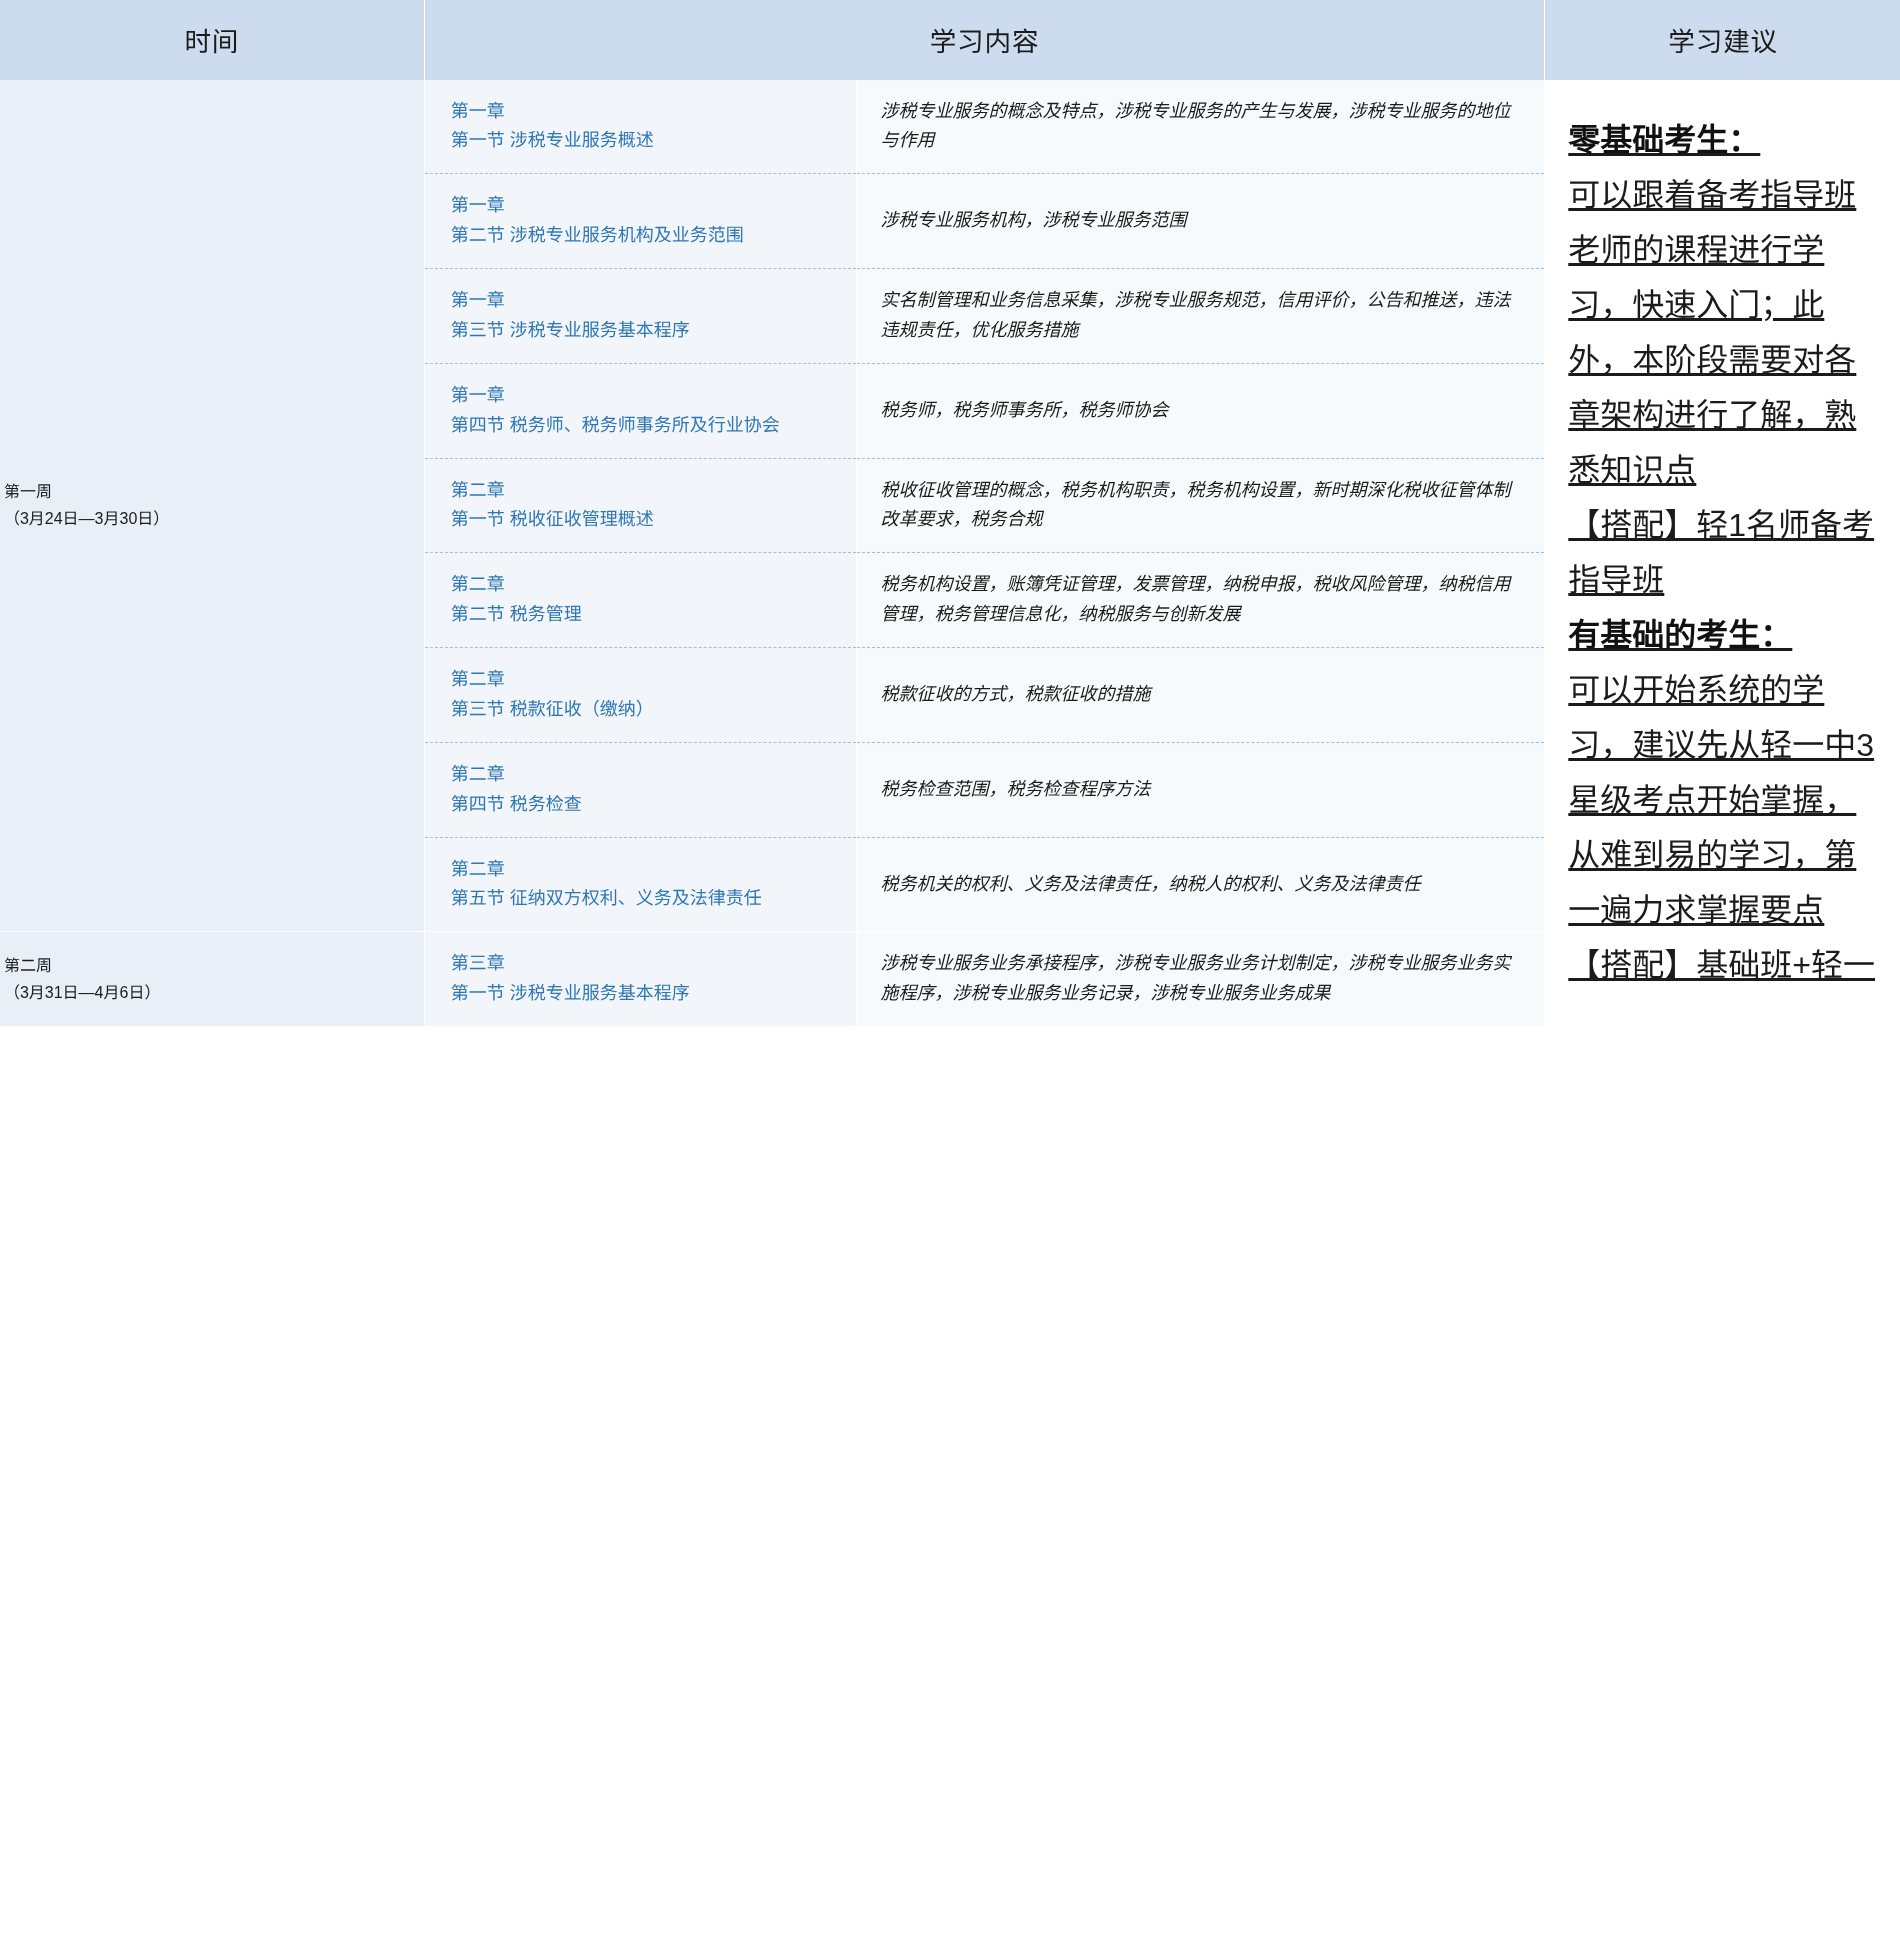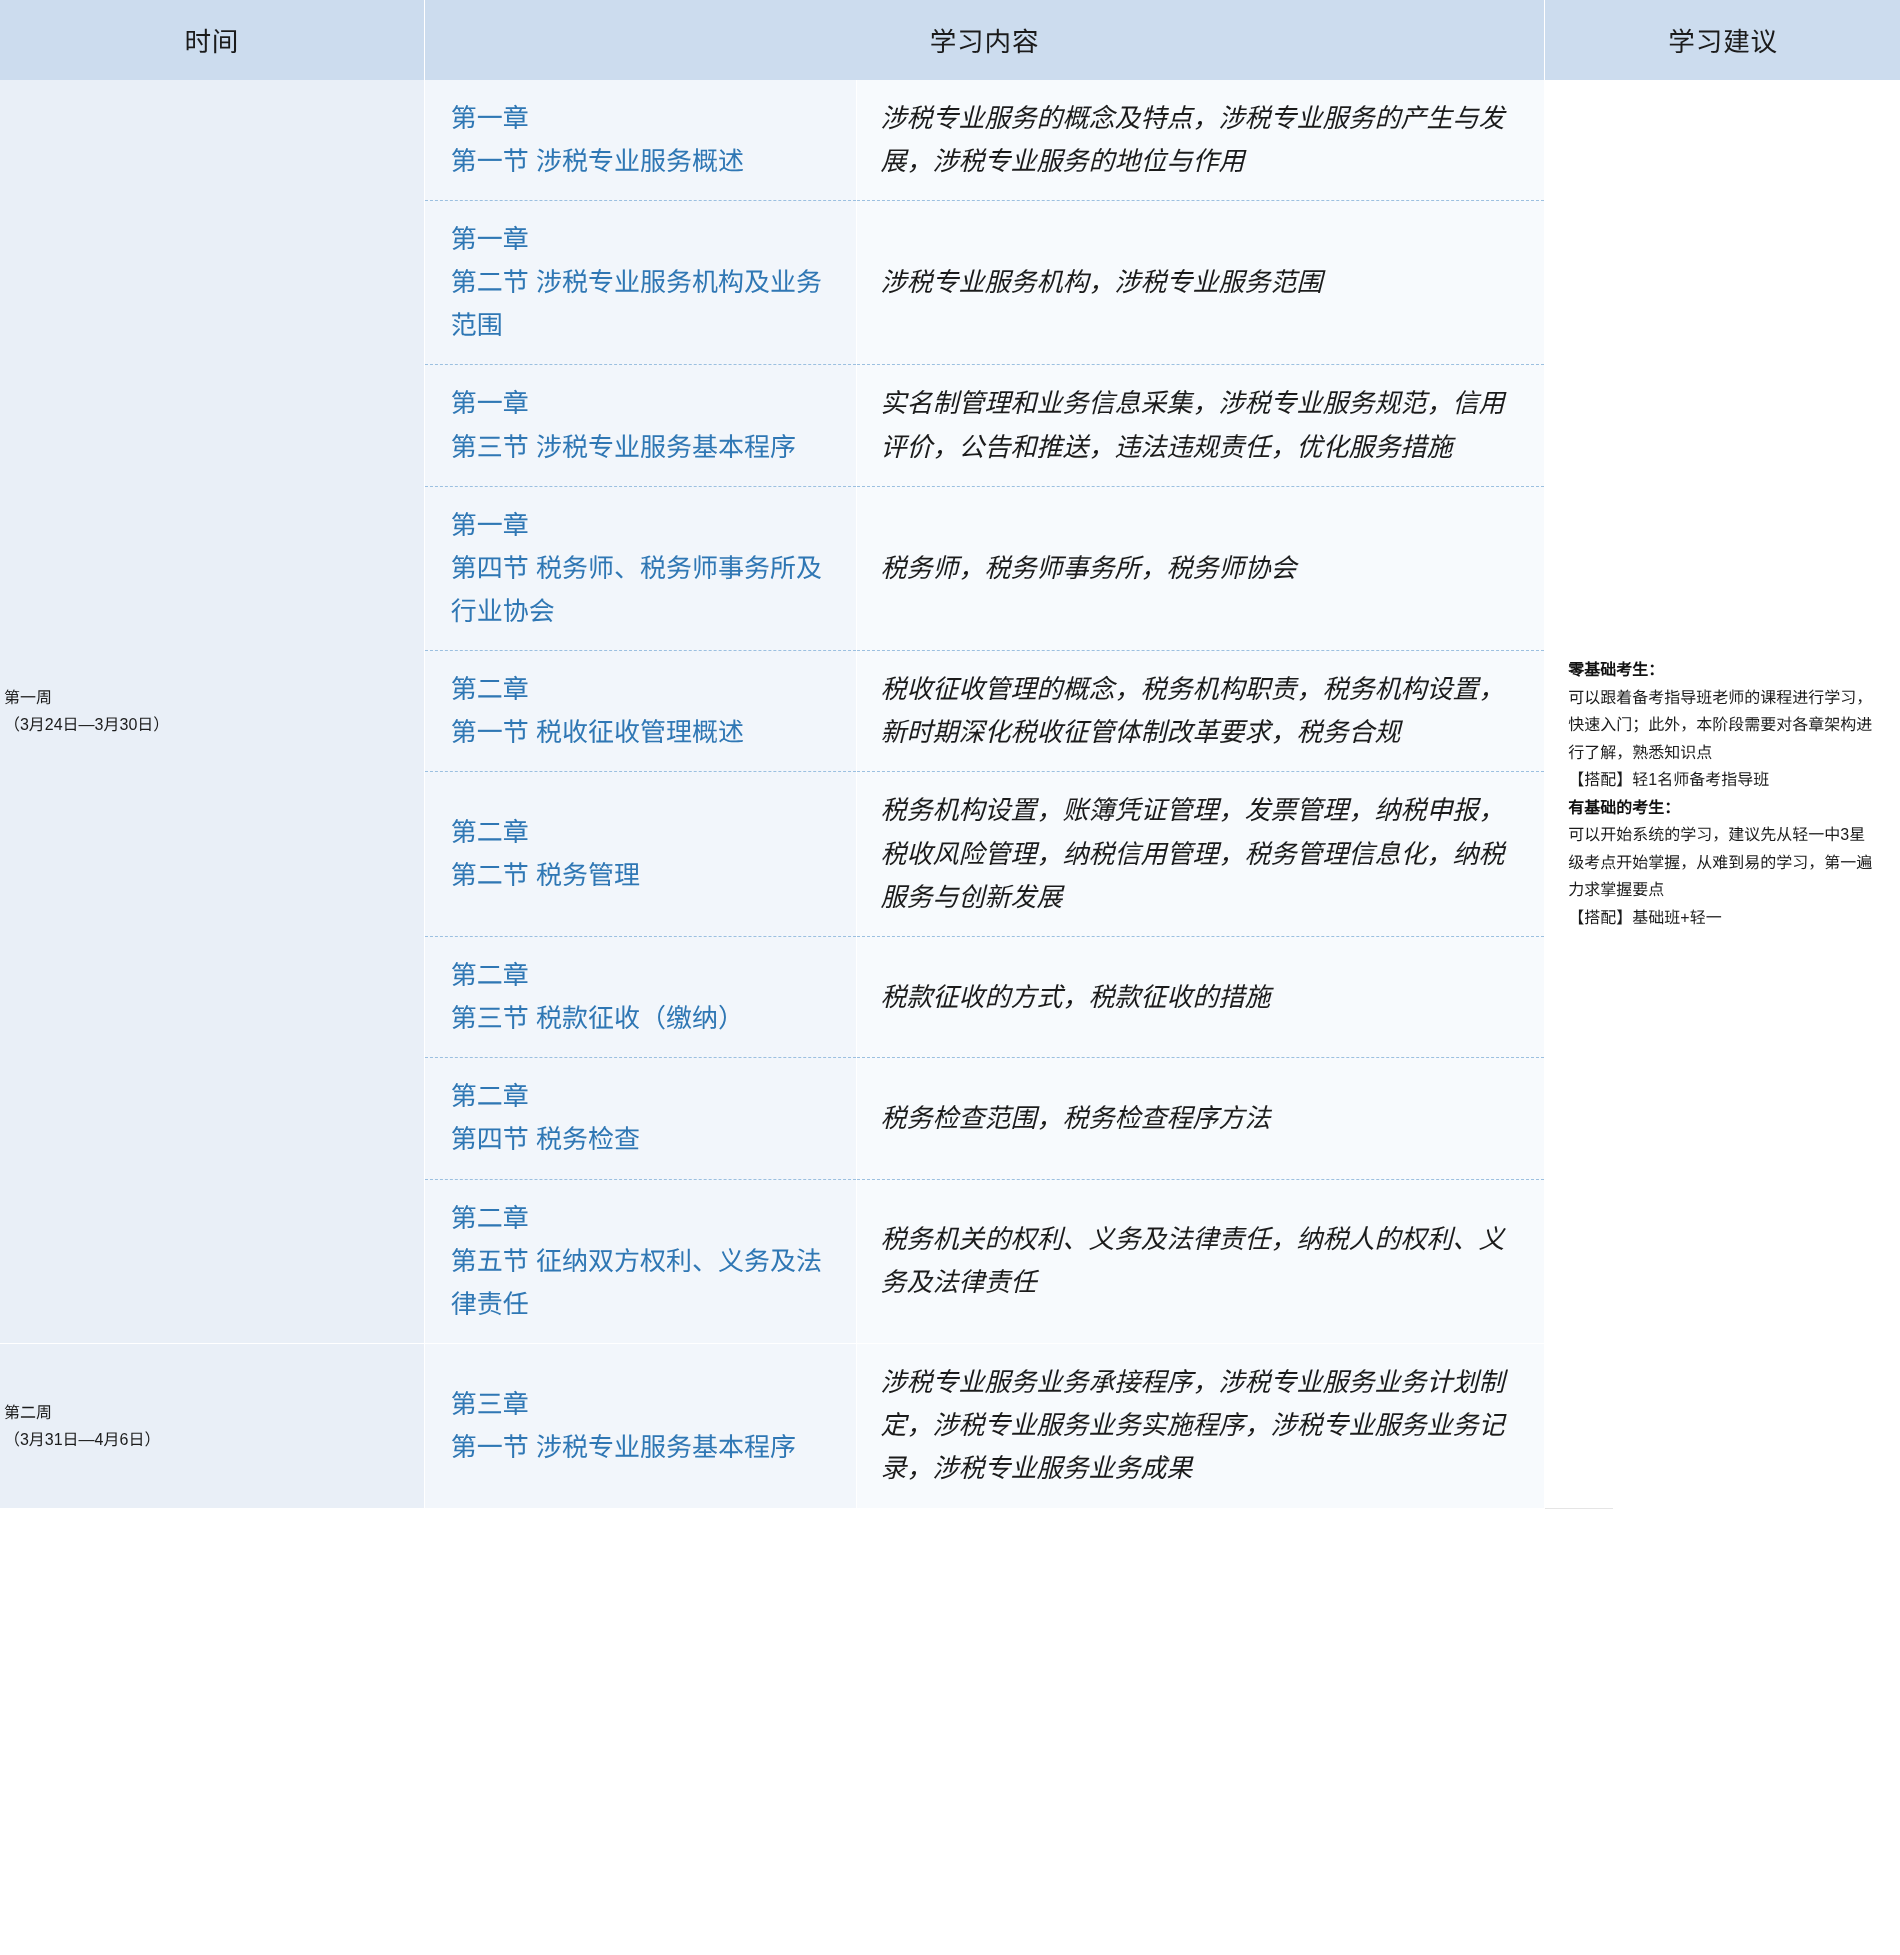--- a/index.html
+++ b/index.html
@@ -49,21 +49,21 @@
     font-weight: 400;
     padding: 20.3px 3.9px;
     text-align: center;
     border-right: 1.6px solid #ffffff;
     letter-spacing: 0.8px;
   }
   thead th:last-child { border-right: none; }
 
   td {
     vertical-align: middle;
-    font-size: 26px;
+    font-size: 18px;
     line-height: 1.62;
     color: #1b1b1b;
   }
   td.time {
     background: #e9eff7;
     text-align: left;
     font-size: 16px;
     line-height: 1.7;
     color: #1b1b1b;
     border-right: 1.6px solid #ffffff;
@@ -86,23 +86,24 @@
     line-height: 1.66;
     font-style: italic;
   }
   tr.last-of-week td.chapter,
   tr.last-of-week td.content {
     border-bottom: 1.6px solid #ffffff;
   }
   td.advice {
     background: #ffffff;
     padding: 15.6px 23px;
-    font-size: 16px;
+    font-size: 32px;
     line-height: 1.72;
     vertical-align: middle;
+    text-decoration: underline;
   }
   td.advice .blk { margin: 0; }
   td.advice b { font-weight: bold; color: #111111; }
   .adv-line { display: block; }
 </style>
 </head>
 <body>
 
 <div class="sheet">
   <div class="watermark"></div>

